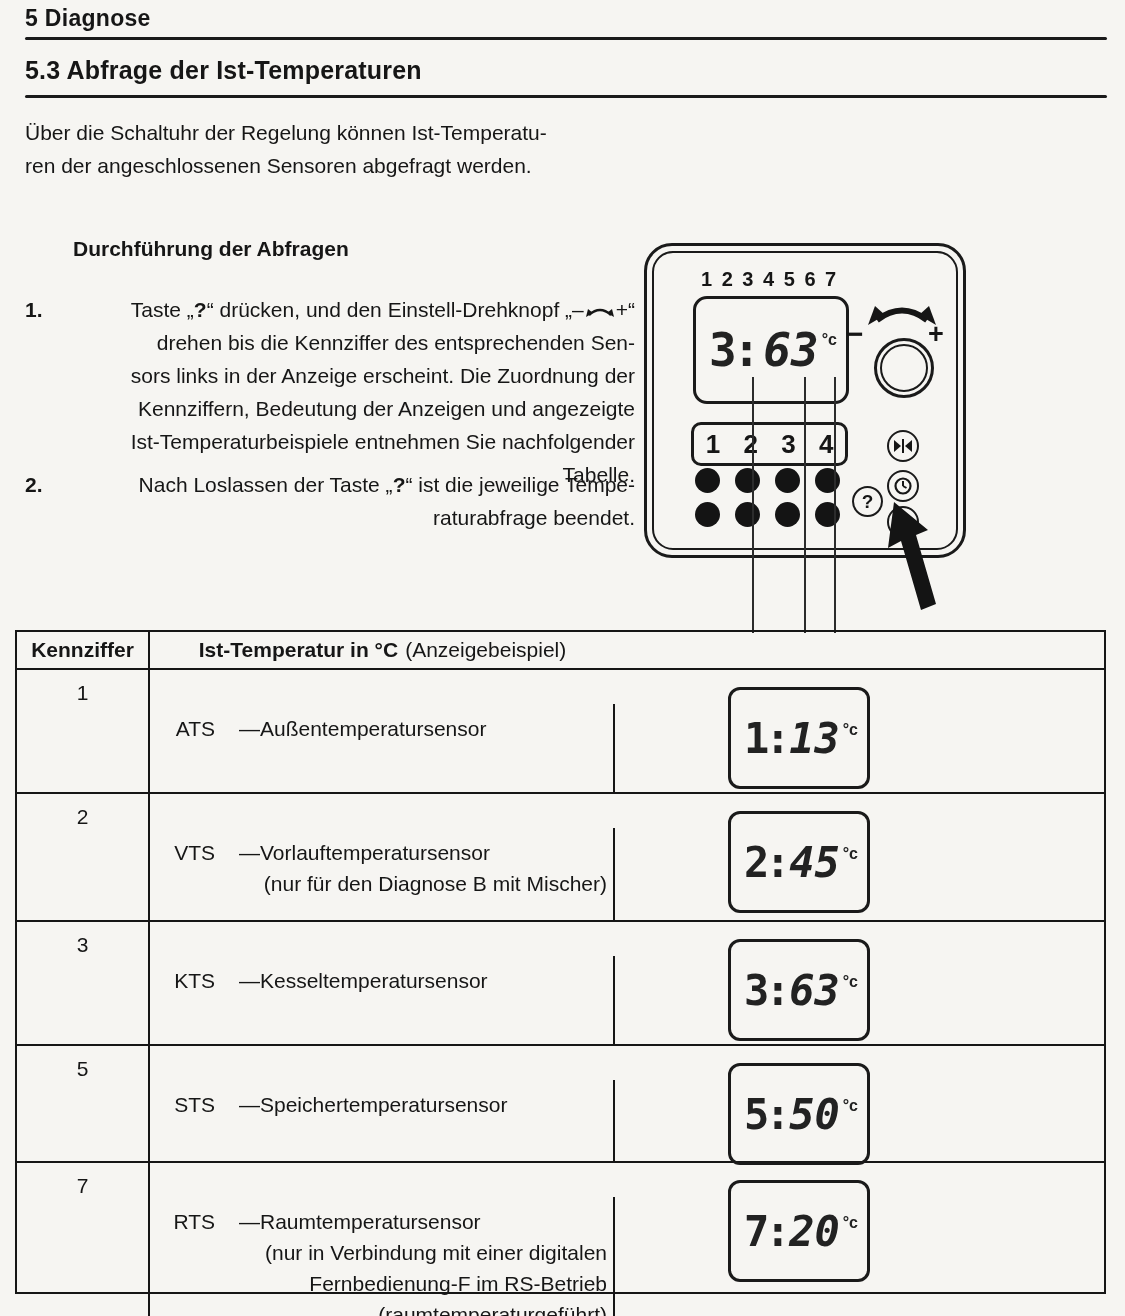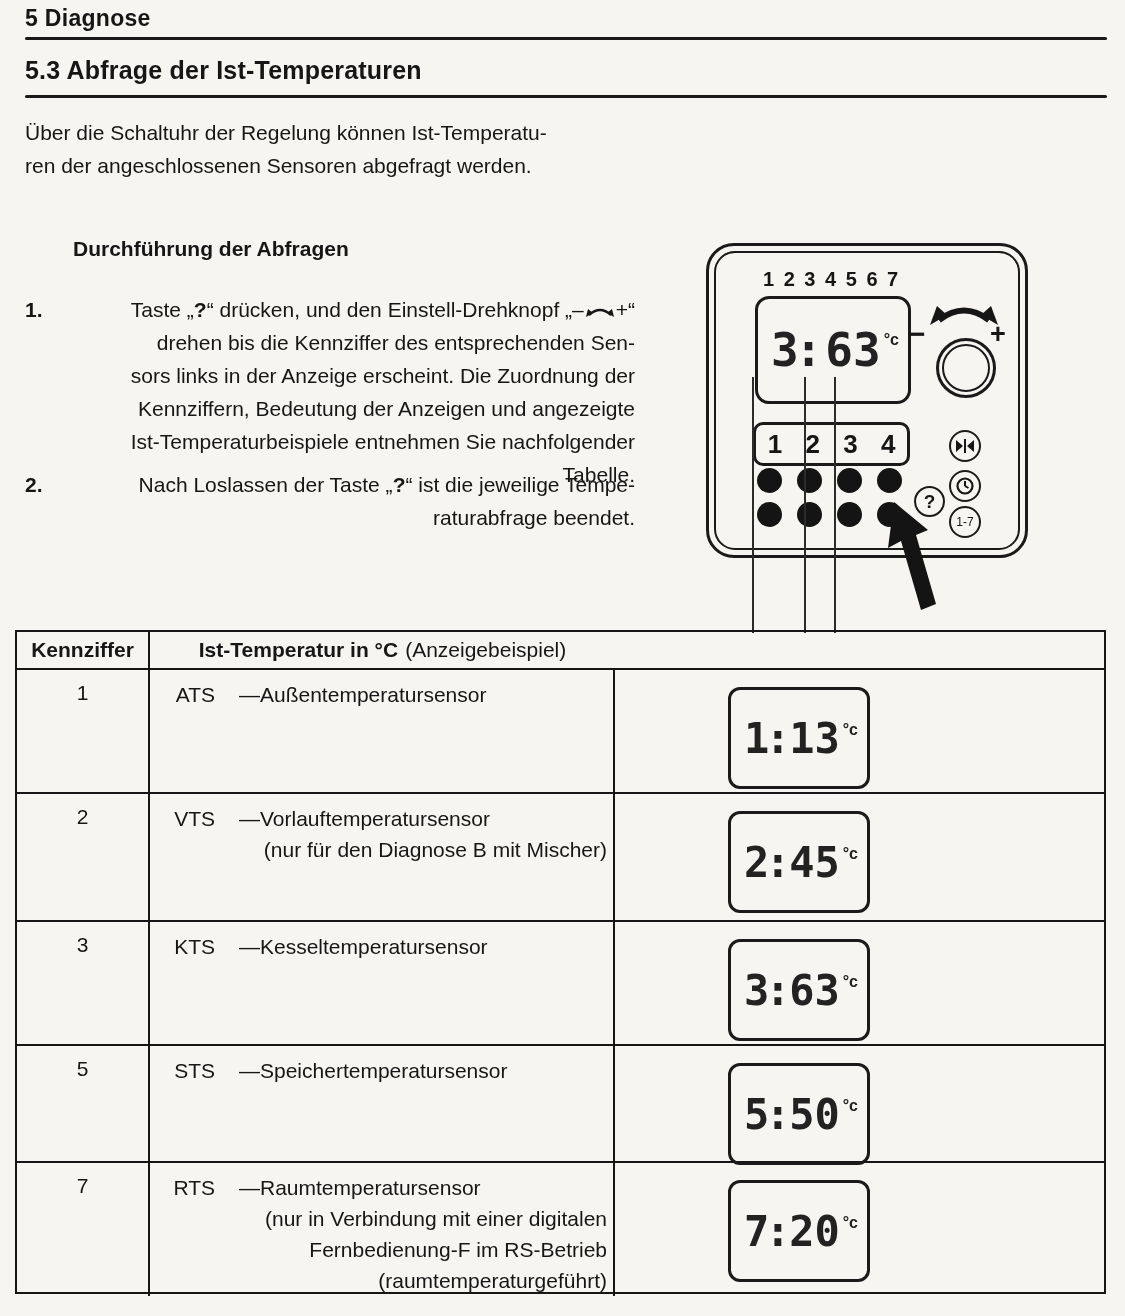--- a/index.html
+++ b/index.html
@@ -16,28 +16,28 @@
   .h2{left:25px;top:56px;font-size:25px;font-weight:bold;letter-spacing:.2px;}
   .rule2{left:25px;top:95px;width:1082px;height:3px;background:#1a1a1a;border-radius:2px;}
   .intro{left:25px;top:116px;font-size:21px;line-height:33px;}
   .prochead{left:25px;top:237px;font-size:21px;font-weight:bold;margin-left:48px;}
   .step{position:absolute;left:25px;font-size:21px;line-height:33px;width:610px;}
   .stepnum{position:absolute;left:0;top:0;font-weight:bold;}
   .stepbody{margin-left:26px;text-align:right;}
   .bq{font-weight:bold;}
   .inline-arc{vertical-align:-1px;margin:0 1px;}
   
-  .panel{left:706px;top:243px;width:316px;height:309px;border:3.5px solid #1a1a1a;border-radius:28px;}
+  .panel{left:644px;top:243px;width:316px;height:309px;border:3.5px solid #1a1a1a;border-radius:28px;}
   .panel-inner{position:absolute;left:5px;top:5px;right:5px;bottom:5px;border:2.5px solid #1a1a1a;border-radius:21px;}
   .chan{position:absolute;left:54px;top:22px;font-size:20px;font-weight:bold;letter-spacing:2px;white-space:pre;}
   .lcd-box{border:3.5px solid #1a1a1a;border-radius:14px;display:flex;align-items:center;
            font-family:"DejaVu Sans Mono", monospace;font-weight:bold;color:#222;}
   .main-lcd{position:absolute;left:46px;top:50px;width:150px;height:102px;font-size:46px;}
   .lcd-id{margin-left:13px;letter-spacing:-4px;}
-  .lcd-val{margin-left:auto;letter-spacing:0px;}
+  .lcd-val{margin-left:auto;letter-spacing:0px;font-style:italic;}
   .lcd-unit{font-size:16px;margin:0 9px 20px 3px;font-family:"Liberation Sans",sans-serif;font-weight:bold;}
   .knob{position:absolute;left:227px;top:92px;width:54px;height:54px;border:3.5px solid #1a1a1a;border-radius:50%;}
   .knob-in{position:absolute;left:3px;top:3px;right:3px;bottom:3px;border:2.5px solid #1a1a1a;border-radius:50%;}
   .knob-arc{position:absolute;left:221px;top:53px;}
   .minus{position:absolute;left:199px;top:71px;font-size:30px;font-weight:bold;}
   .plus{position:absolute;left:281px;top:73px;font-size:27px;font-weight:bold;}
   .btnrow{position:absolute;left:44px;top:176px;width:151px;height:38px;border:3.5px solid #1a1a1a;border-radius:10px;
           display:flex;align-items:center;justify-content:space-around;font-size:26px;font-weight:bold;}
   .dot{position:absolute;width:25px;height:25px;border-radius:50%;background:#141414;}
   .qbtn{position:absolute;left:205px;top:240px;width:27px;height:27px;border:2.5px solid #1a1a1a;border-radius:50%;
@@ -49,21 +49,21 @@
   .ptr{position:absolute;left:884px;top:500px;}
   
   .tbl{position:absolute;left:15px;top:630px;width:1091px;border:2.5px solid #161616;box-sizing:border-box;background:transparent;}
   .thead{display:grid;grid-template-columns:133px 465px auto;height:38px;box-sizing:border-box;
          font-size:21px;font-weight:bold;border-bottom:2.5px solid #161616;}
   .thead > div{display:flex;align-items:center;justify-content:center;}
   .trow{display:grid;grid-template-columns:133px 465px auto;box-sizing:border-box;}
   .trow + .trow{border-top:2.5px solid #161616;}
   .cdiv{border-right:2.5px solid #161616;box-sizing:border-box;text-align:right;}
   .knum{font-size:21px;text-align:center;padding-top:11px;}
-  .bed{font-size:21px;padding:9px 6px 0 13px;line-height:31px;}
+  .bed{font-size:21px;padding:9px 6px 0 13px;line-height:31px;margin-top:34px;}
   .sline{display:flex;}
   .scode{width:52px;}
   .sdash{width:45px;}
   .notes{margin-left:97px;}
   .c3cell{position:relative;}
   .t-lcd{position:absolute;left:113px;top:17px;width:136px;height:96px;font-size:42px;border-radius:12px;}
   .t-lcd .lcd-unit{margin-bottom:16px;}
   .colhdr-normal{font-weight:normal;margin-left:7px;}
 </style>
 </head>

